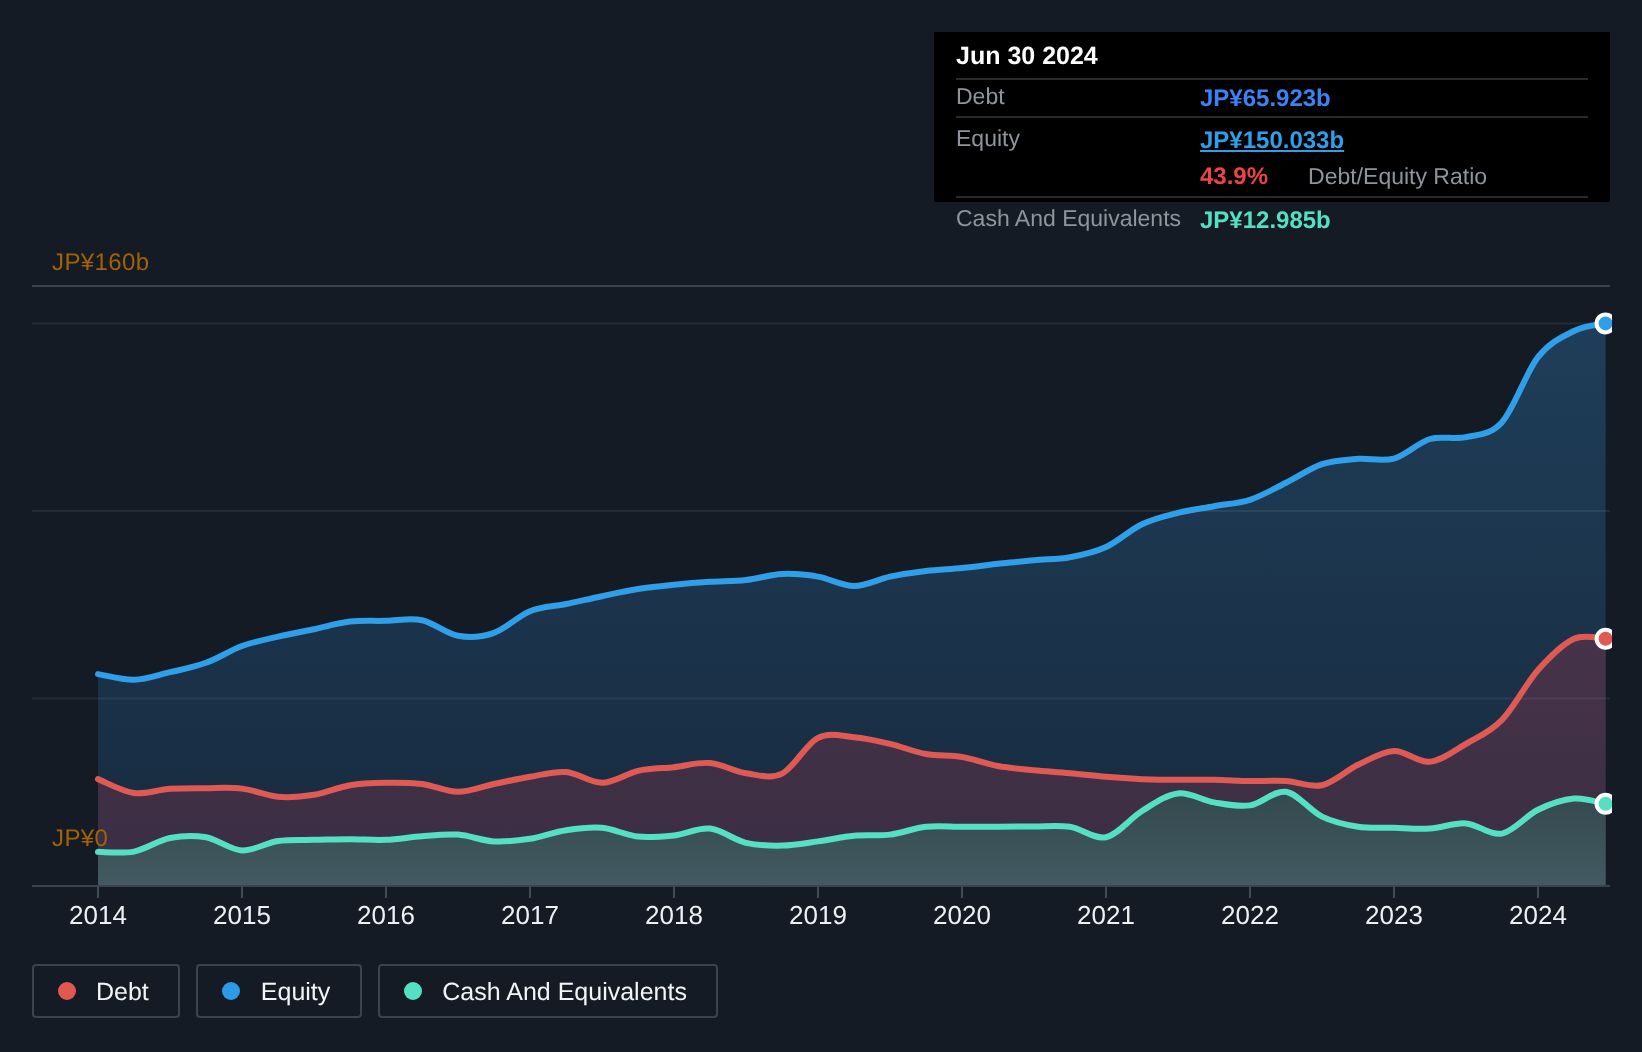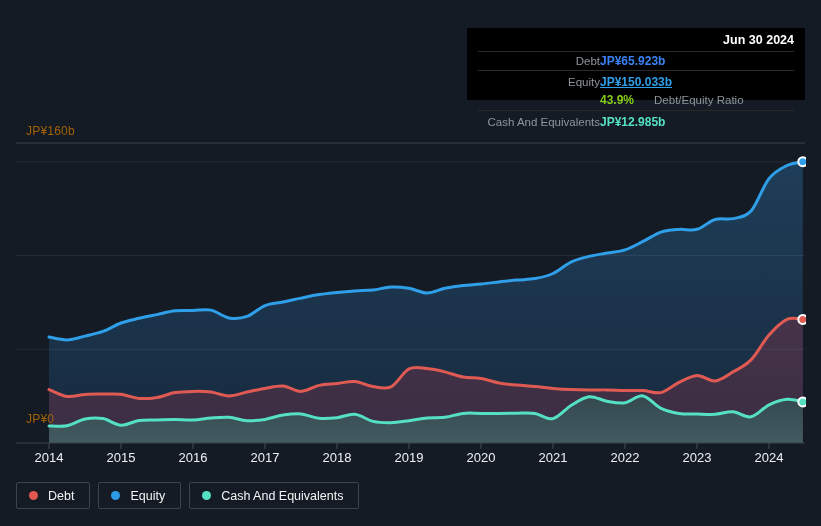--- a/index.html
+++ b/index.html
@@ -8,32 +8,32 @@
     background:#151B24;
     font-family:"Liberation Sans", sans-serif;
   }
   #plot{position:absolute;left:0;top:0;}
   .ylabel{position:absolute;font-size:12px;color:#a16207;letter-spacing:.2px;}
   .ylabel.top{left:26px;top:124px;}
   .ylabel.zero{left:26px;top:412px;}
 
   
   .tooltip{
-    position:absolute;left:467px;top:28px;width:338px;height:72px;
-    background:#000;color:#fff;box-sizing:border-box;padding:0 11px;z-index:5;text-align:right;
+    position:absolute;left:467px;top:16px;width:338px;height:85px;
+    background:#000;color:#fff;box-sizing:border-box;padding:0 11px;z-index:5;
   }
   .tt-title{height:23px;line-height:25px;font-size:12.5px;font-weight:700;border-bottom:1px solid #2A2A2A;}
   .tt-row{display:flex;align-items:center;font-size:11.5px;}
   .tt-row .tt-label{width:122px;flex:none;color:#8F959C;}
   .tt-row .tt-val{font-weight:700;font-size:12px;}
   .row-debt{height:18px;border-bottom:1px solid #2A2A2A;}
   .row-equity{height:17px;padding-top:2px;}
   .row-ratio{height:19px;border-bottom:1px solid #2A2A2A;padding-bottom:1px;}
   .row-cash{height:21px;}
-  .ratio-pct{font-weight:700;color:#84cc16;font-size:12px;}
+  .ratio-pct{font-weight:700;color:#ef4444;font-size:12px;}
   .ratio-text{color:#8F959C;margin-left:20px;font-size:11.5px;}
 
   
   .legend{position:absolute;left:16px;top:482px;display:flex;gap:8px;z-index:3;}
   .pill{
     display:flex;align-items:center;gap:10px;height:27px;box-sizing:border-box;
     border:1px solid #3C434E;border-radius:2px;padding:0 15px 0 12px;
     color:#F2F5F7;font-size:12.5px;background:transparent;cursor:pointer;
   }
   .pill .dot{width:9px;height:9px;border-radius:50%;flex:none;}

